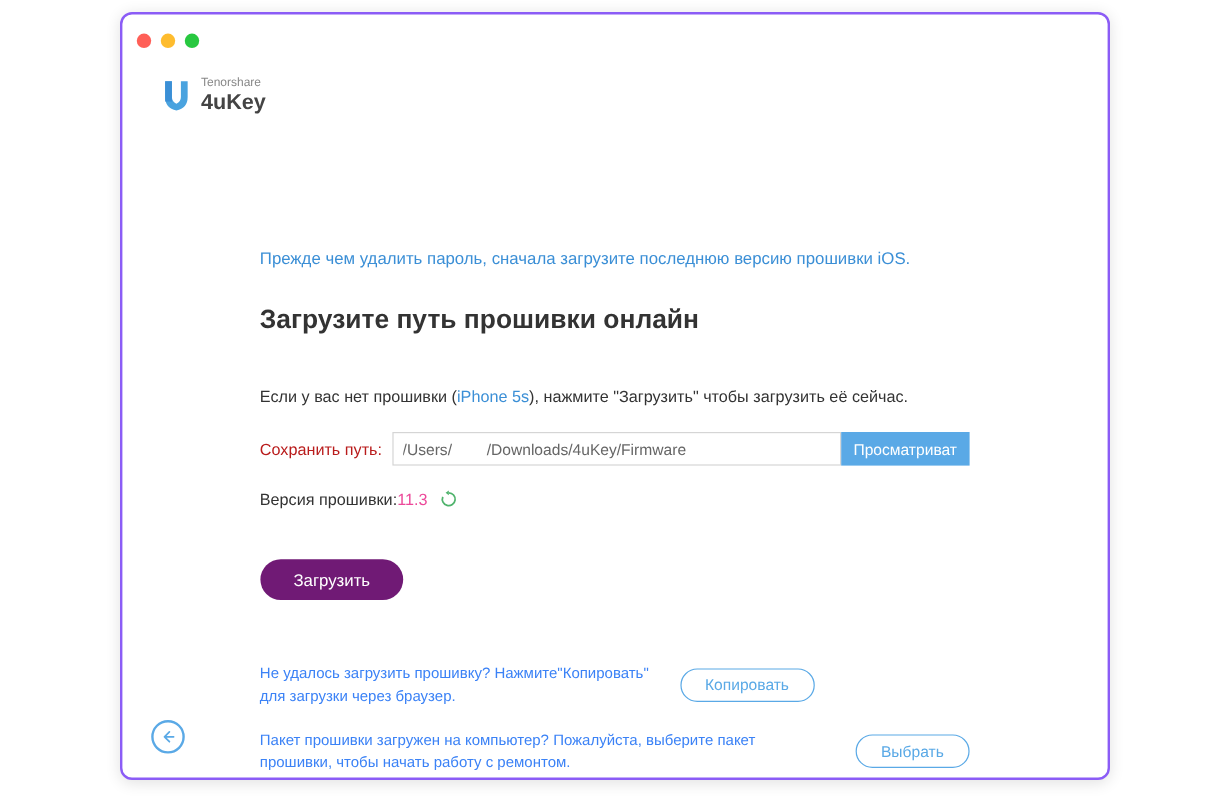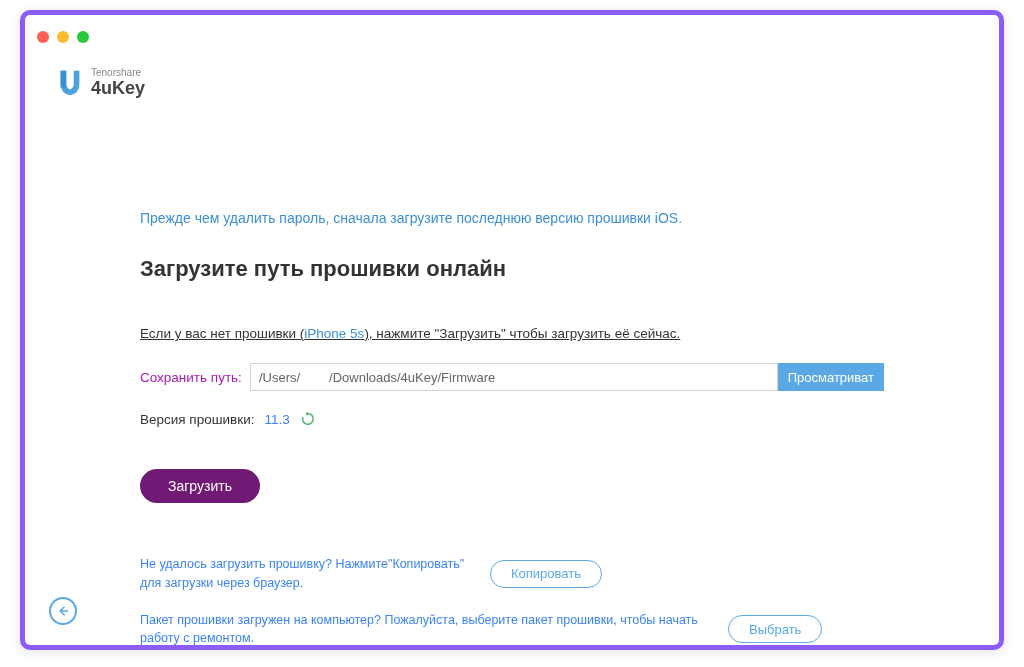--- a/index.html
+++ b/index.html
@@ -4,24 +4,24 @@
   <style>
     * { box-sizing: border-box; margin: 0; padding: 0; }
     body {
       font-family: -apple-system, BlinkMacSystemFont, "Segoe UI", Arial, sans-serif;
       background: #fff;
       width: 1024px;
       height: 667px;
       position: relative;
     }
     .window {
-      width: 984px;
+      width: 825px;
       height: 640px;
       margin: 10px auto;
-      border: 5px solid #8b5cf6;
+      border: 2px solid #8b5cf6;
       border-radius: 10px;
       box-shadow: 0 2px 12px rgba(0,0,0,0.12);
       position: relative;
       background: #fff;
       overflow: hidden;
     }
     .titlebar {
       height: 40px;
       display: flex;
       align-items: center;
@@ -61,31 +61,30 @@
     .heading {
       font-size: 22px;
       color: #333;
       font-weight: 600;
       margin-bottom: 44px;
     }
     .line1 {
       font-size: 13.5px;
       color: #333;
       margin-bottom: 22px;
-      text-decoration: underline;
     }
     .line1 .link { color: #3b8fd6; }
     .row-path {
       display: flex;
       align-items: center;
       margin-bottom: 20px;
     }
     .lbl-path {
       font-size: 13.5px;
-      color: #a21caf;
+      color: #b91c1c;
       width: 110px;
       flex-shrink: 0;
     }
     .path-input {
       flex: 1;
       height: 28px;
       border: 1px solid #d5d5d5;
       padding: 0 8px;
       font-size: 13px;
       color: #666;
@@ -101,22 +100,21 @@
       cursor: pointer;
     }
     .row-version {
       display: flex;
       align-items: center;
       font-size: 13.5px;
       color: #333;
       margin-bottom: 42px;
     }
     .version-val {
-      color: #3b82f6;
-      margin-left: 10px;
+      color: #ec4899;
       margin-right: 10px;
     }
     .refresh-icon {
       width: 16px; height: 16px;
       cursor: pointer;
     }
     .download-btn {
       background: #701a75;
       color: #fff;
       border: none;

